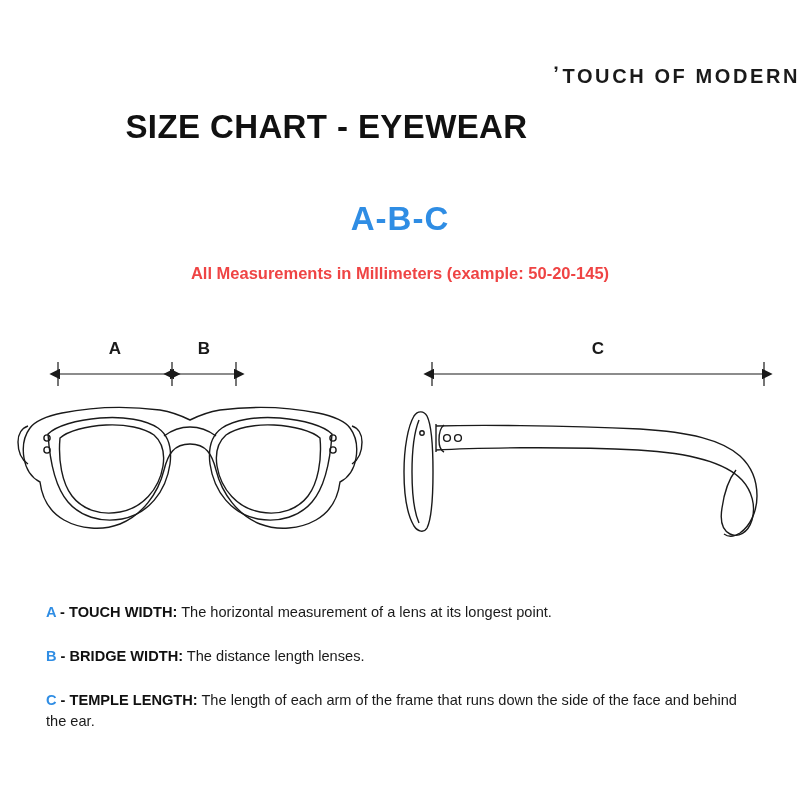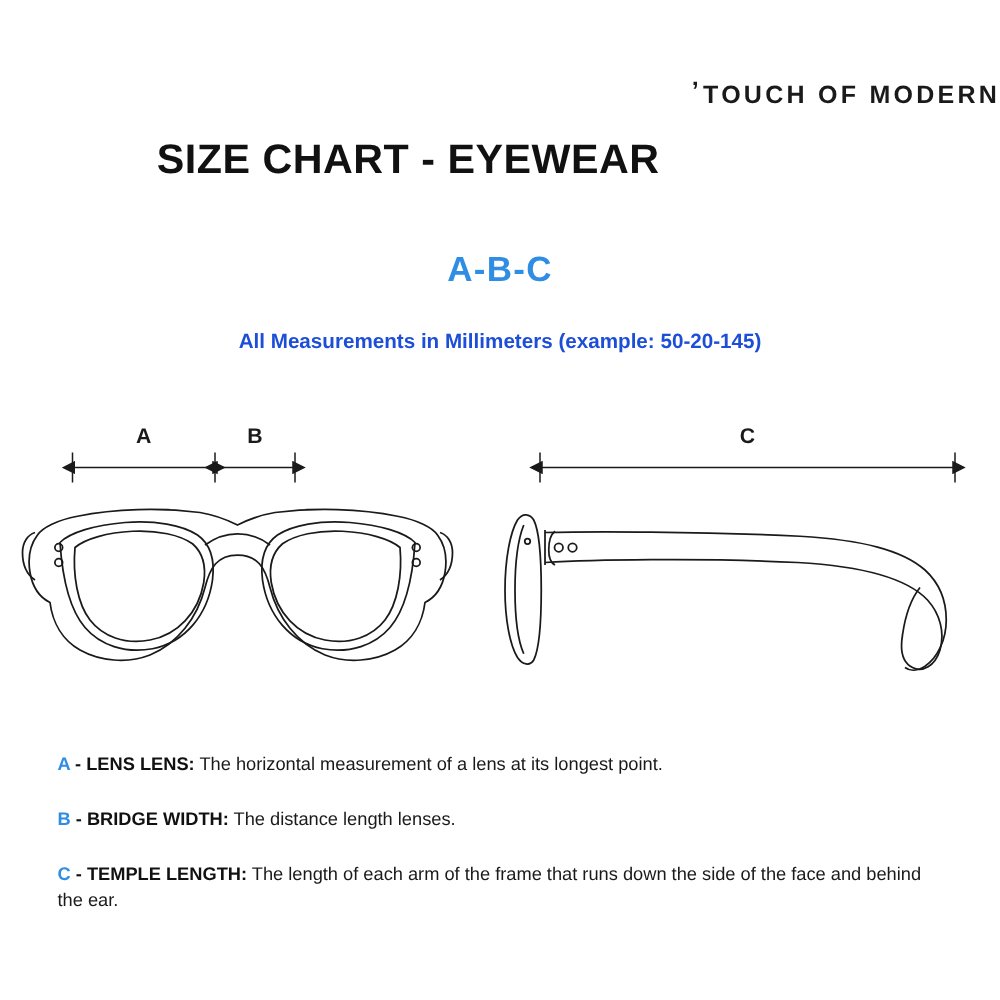--- a/index.html
+++ b/index.html
@@ -50,35 +50,35 @@
     letter-spacing: 0.4px;
     color: #111111;
   }
 
   .abc {
     position: absolute;
     top: 200px;
     left: 0;
     width: 800px;
     text-align: center;
-    font-size: 28px;
+    font-size: 33px;
     font-weight: bold;
     letter-spacing: 1px;
     color: #2f8de4;
   }
 
   .subtitle {
     position: absolute;
     top: 264px;
     left: 0;
     width: 800px;
     text-align: center;
     font-size: 16.5px;
     font-weight: bold;
-    color: #1d4ed8;
+    color: #ef4444;
   }
 
   
   .diagram {
     position: absolute;
     top: 330px;
     left: 0;
     width: 800px;
     height: 230px;
   }
@@ -251,21 +251,21 @@
         <text x="115" y="24">A</text>
         <text x="204" y="24">B</text>
         <text x="598" y="24">C</text>
       </g>
     </svg>
   </div>
 
   <div class="legend">
 
     <div class="legend-row">
-      <span class="legend-key">A</span><span class="legend-term"> - </span><span class="legend-term">LENS LENS:</span><span class="legend-desc"> The horizontal measurement of a lens at its longest point.</span>
+      <span class="legend-key">A</span><span class="legend-term"> - </span><span class="legend-term">TOUCH WIDTH:</span><span class="legend-desc"> The horizontal measurement of a lens at its longest point.</span>
     </div>
 
     <div class="legend-row">
       <span class="legend-key">B</span><span class="legend-term"> - </span><span class="legend-term">BRIDGE WIDTH:</span><span class="legend-desc"> The distance length lenses.</span>
     </div>
 
     <div class="legend-row">
       <span class="legend-key">C</span><span class="legend-term"> - </span><span class="legend-term">TEMPLE LENGTH:</span><span class="legend-desc"> The length of each arm of the frame that runs down the side of the face and behind the ear.</span>
     </div>
 

